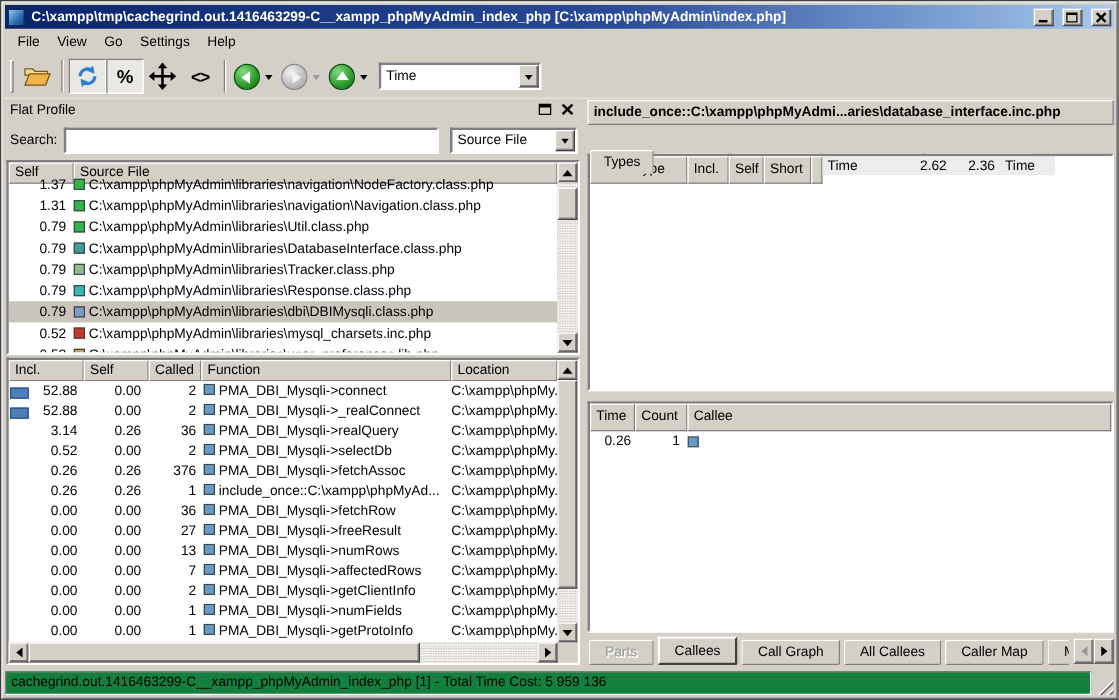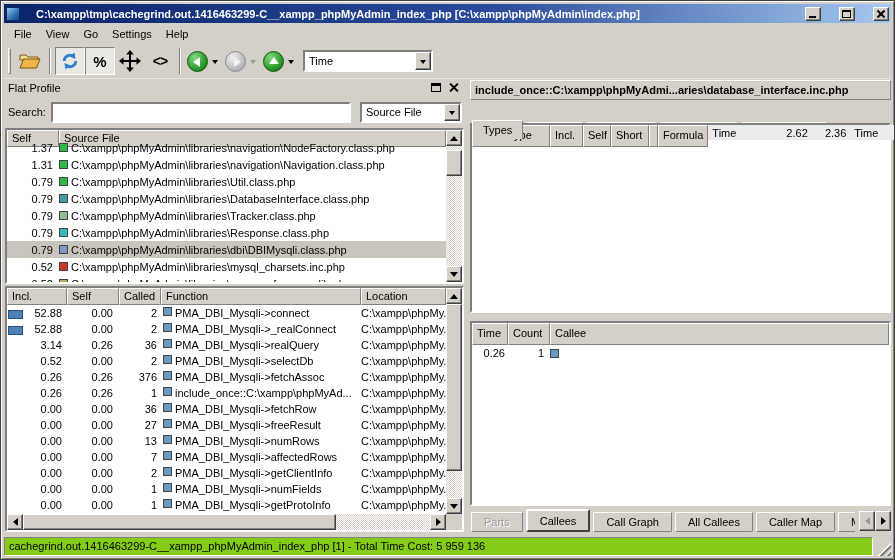--- a/index.html
+++ b/index.html
@@ -6,21 +6,21 @@
   html,body { background:#888; }
   body { font-family:"Liberation Sans", sans-serif; font-size:11px; color:#000; }
 
   .win { position:relative; width:895px; height:560px; background:#d4d0c8;
          border:1px solid #404040;
          box-shadow: inset 1px 1px 0 #fff, inset -1px -1px 0 #808080, inset 2px 2px 0 #d4d0c8; }
 
   
   .titlebar { position:absolute; left:3px; top:3px; right:3px; height:19px;
               background:linear-gradient(90deg,#0a246a 0%,#2a4a9a 55%,#a6caf0 100%);
-              display:flex; align-items:center; padding:0 2px; gap:16px; }
+              display:flex; align-items:center; padding:0 2px; gap:5px; }
   .appicon { width:14px; height:14px; flex:none;
              background:linear-gradient(135deg,#9cc8f0,#2f6fb4 60%,#134a86);
              border:1px solid #0a2a5a; }
   .title-text { flex:1; color:#fff; font-weight:bold; white-space:nowrap; overflow:hidden; }
   .wbtn { width:16px; height:14px; flex:none; background:#d4d0c8; position:relative;
           border:1px solid; border-color:#fff #404040 #404040 #fff;
           box-shadow: inset -1px -1px 0 #808080; cursor:default; padding:0; }
   .wbtn + .wbtn { margin-left:2px; }
   .g-min { position:absolute; left:3px; bottom:2px; width:7px; height:2px; background:#000; }
   .g-max { position:absolute; left:2px; top:2px; width:9px; height:8px;
@@ -187,21 +187,21 @@
   .btab.active { height:23px; font-weight:normal; border-width:2px; border-color:#fff #404040 #404040 #fff; padding-top:4px; }
   .btab.disabled { color:#9a9a9a; text-shadow:1px 1px 0 #fff; }
   .tabscroll { position:absolute; right:0; bottom:2px; display:flex; }
   .tabscroll .sbtn { height:20px; }
   .tabscroll .t-left { top:5px; } .tabscroll .t-right { top:5px; }
 
   
   .statusbar { position:absolute; left:3px; right:3px; bottom:3px; height:22px;
                display:flex; align-items:flex-end; gap:3px; padding-top:2px; }
   .status-field { flex:1; height:19px; border:1px solid; border-color:#808080 #fff #fff #808080;
-                  padding:2px 4px 0; white-space:nowrap; overflow:hidden; background:#84cc16; }
+                  padding:2px 4px 0; white-space:nowrap; overflow:hidden; background:#15803d; }
   .grip { width:15px; height:15px; flex:none;
           background:repeating-linear-gradient(135deg,#d4d0c8 0 2px,#fff 2px 3px,#808080 3px 5px);
           clip-path:polygon(100% 0, 100% 100%, 0 100%); }
 </style>
 </head>
 <body>
 
 <div class="win">
 
   <div class="titlebar">
@@ -569,21 +569,20 @@
           <span class="tab">Source Code</span>
         </div>
 
       <div class="types-frame sunken">
         <div class="t-header">
           <span class="hcell" style="width:78px">Event Type</span>
           <span class="hcell" style="width:33px">Incl.</span>
           <span class="hcell" style="width:28px">Self</span>
           <span class="hcell" style="width:38px">Short</span>
           <span class="hcell" style="width:9px;padding:1px"></span>
-          <span class="hcell" style="flex:1">Formula</span>
         </div>
         <div class="t-row">
           <span class="tc-event">Time</span>
           <span class="tc-incl">2.62</span>
           <span class="tc-self">2.36</span>
           <span class="tc-short">Time</span>
           <span class="tc-gap"></span>
           <span class="tc-formula"></span>
         </div>
         <div class="t-body"></div>

